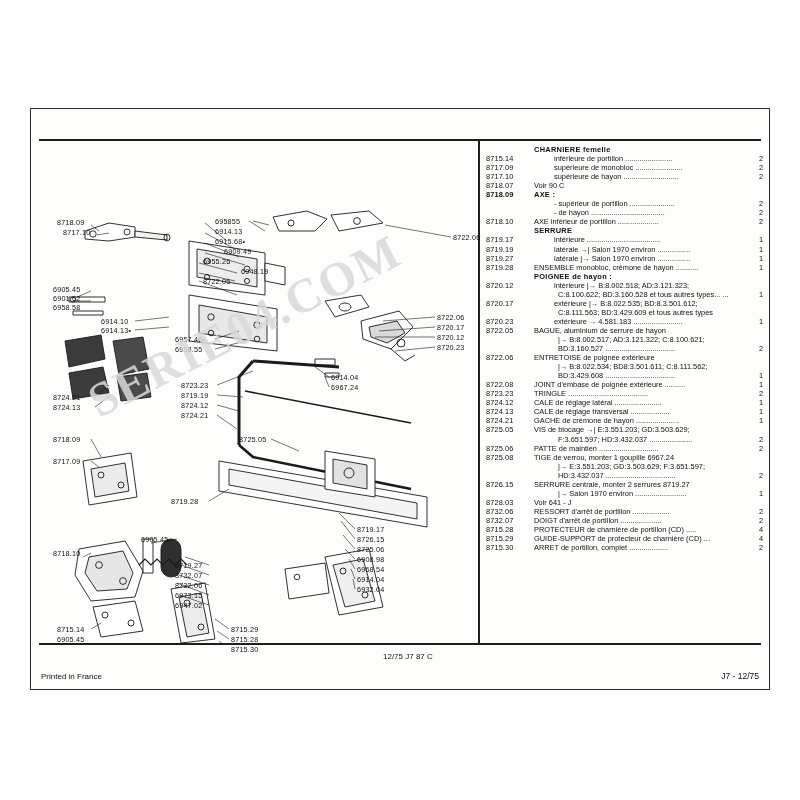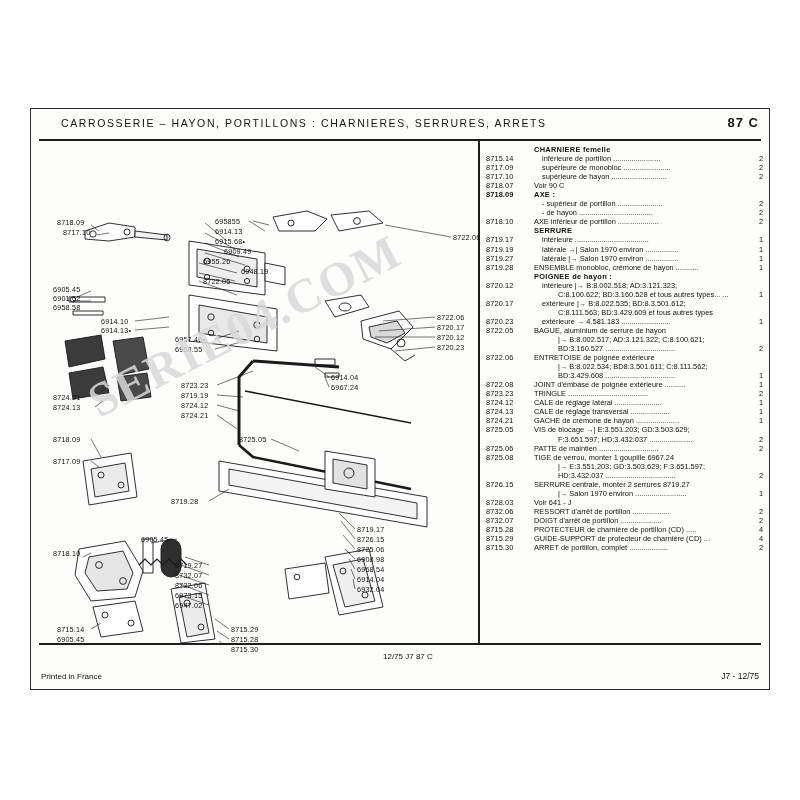--- a/index.html
+++ b/index.html
@@ -55,21 +55,21 @@
   .ref{
     position:absolute;left:0;top:0;width:46px;
     font-size:7.4px;letter-spacing:0.1px;
   }
   .desc{
     position:absolute;left:48px;top:0;right:0;
     font-size:7.4px;
     overflow:hidden;text-overflow:clip;
   }
   .sect{ font-weight:bold; letter-spacing:0.3px;}
-  .ind1 .desc{left:56px;}
+  .ind1 .desc{left:68px;}
   .ind2 .desc{left:72px;}
   .qty{position:absolute;right:0;top:0;font-size:7.4px;}
 
   
   .fig{
     position:absolute;left:8px;top:36px;width:432px;height:498px;
   }
   .lbl{
     position:absolute;font-size:7.2px;color:#111;white-space:nowrap;letter-spacing:0.2px;
   }
@@ -99,24 +99,20 @@
     opacity:.85;
   }
 </style>
 </head>
 <body>
 
 <div id="page">
 
   <div class="scan">
 
-    <div class="hdr">
-      <div class="hdr-title">CARROSSERIE – HAYON, PORTILLONS : CHARNIERES, SERRURES, ARRETS</div>
-      <div class="hdr-page">87 C</div>
-    </div>
     <div class="hdr-rule"></div>
     <div class="vrule"></div>
     <div class="botrule"></div>
 
     <div class="fig">
       <svg class="art" viewBox="0 0 432 498">
         <g stroke="#1a1a1a" fill="none" stroke-width="0.9">
 
           <path d="M46 86 L70 78 L96 82 L96 92 L70 96 L46 94 Z" fill="#fff"></path>
           <circle cx="54" cy="89" r="3.2"></circle>

